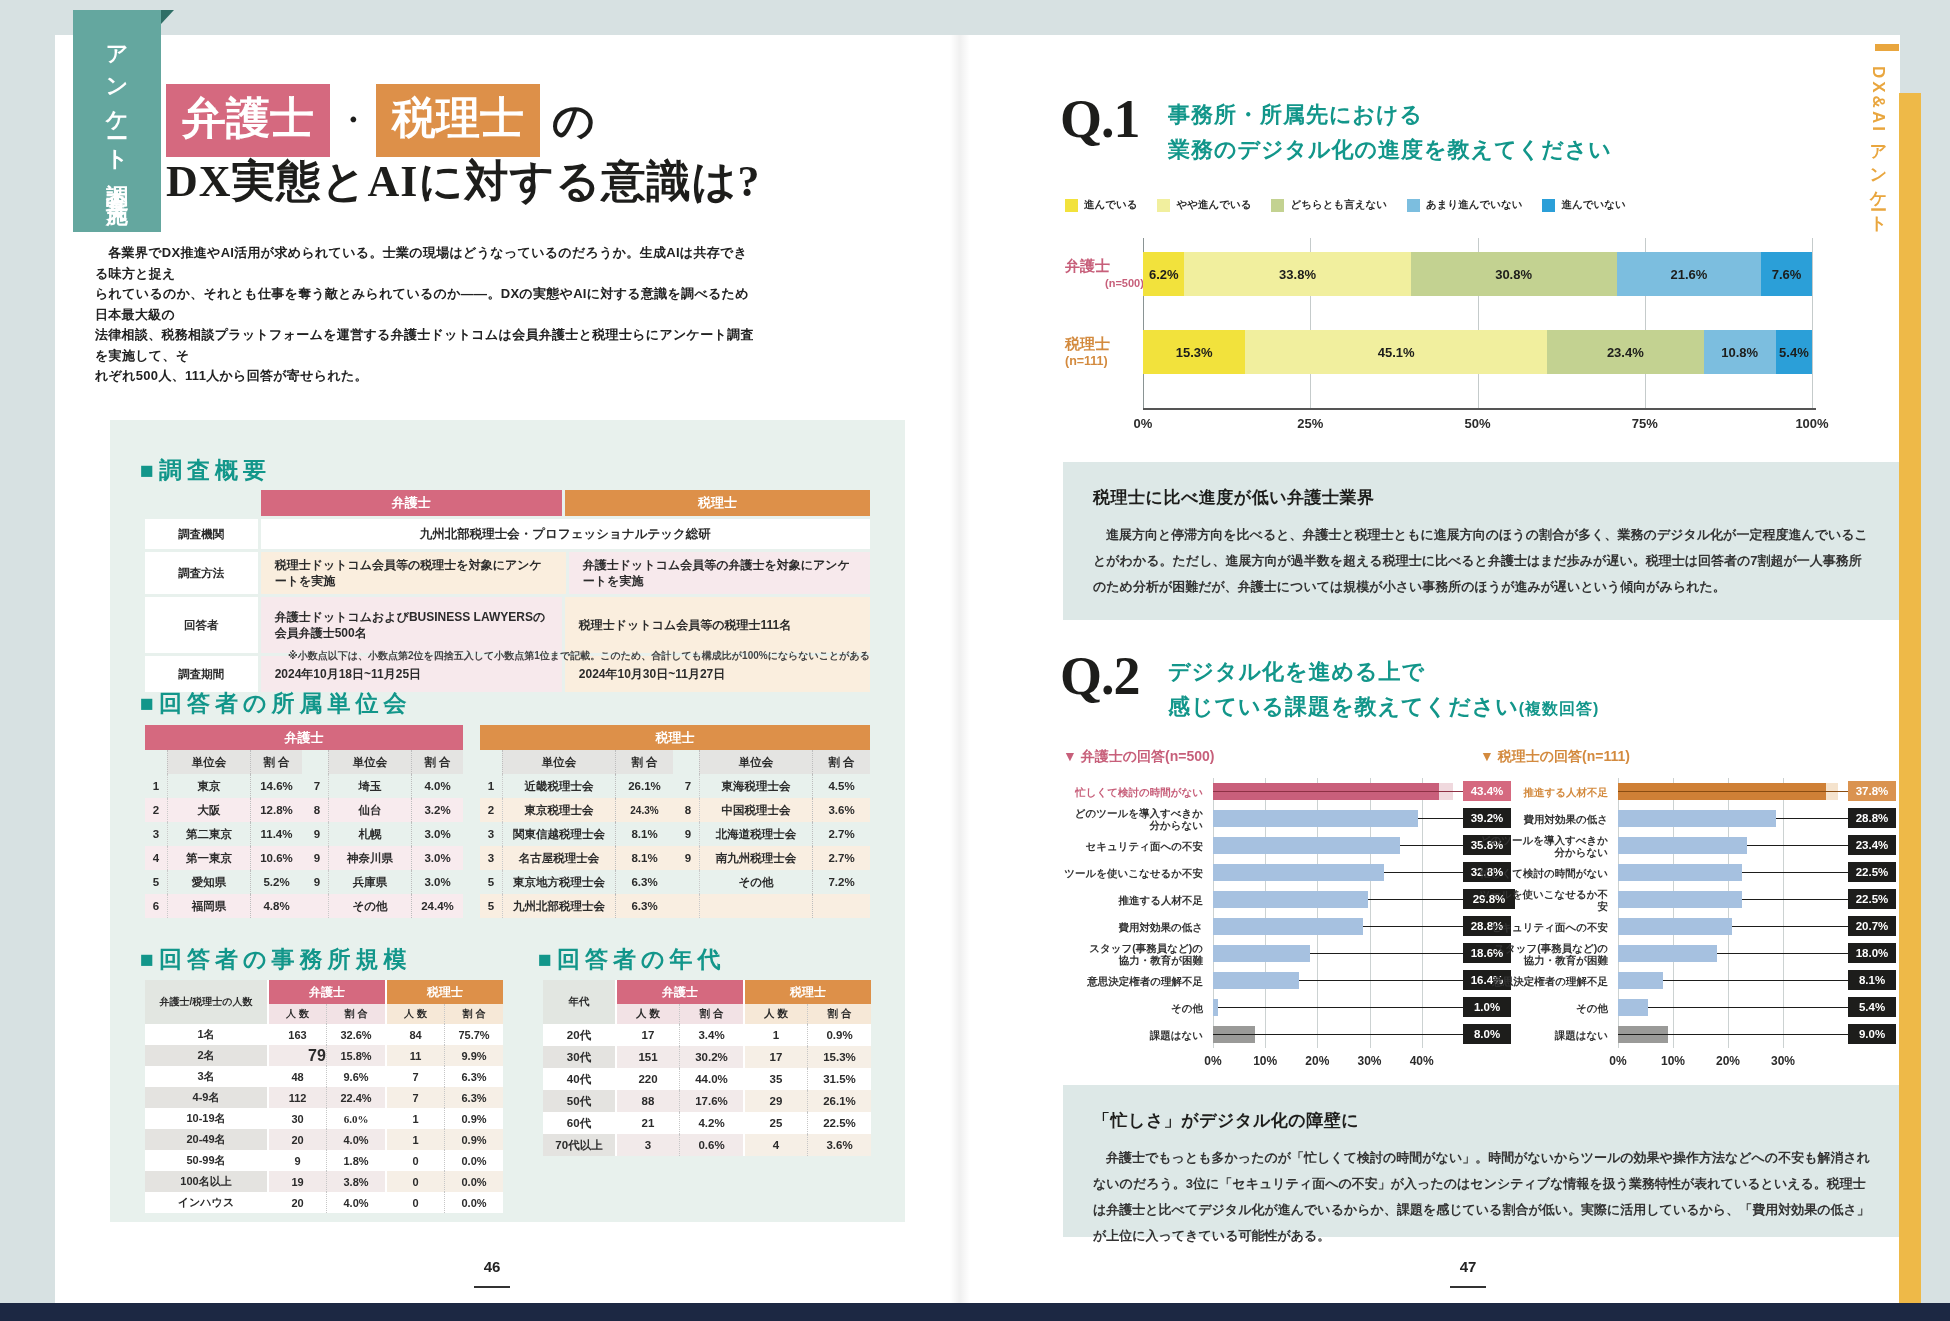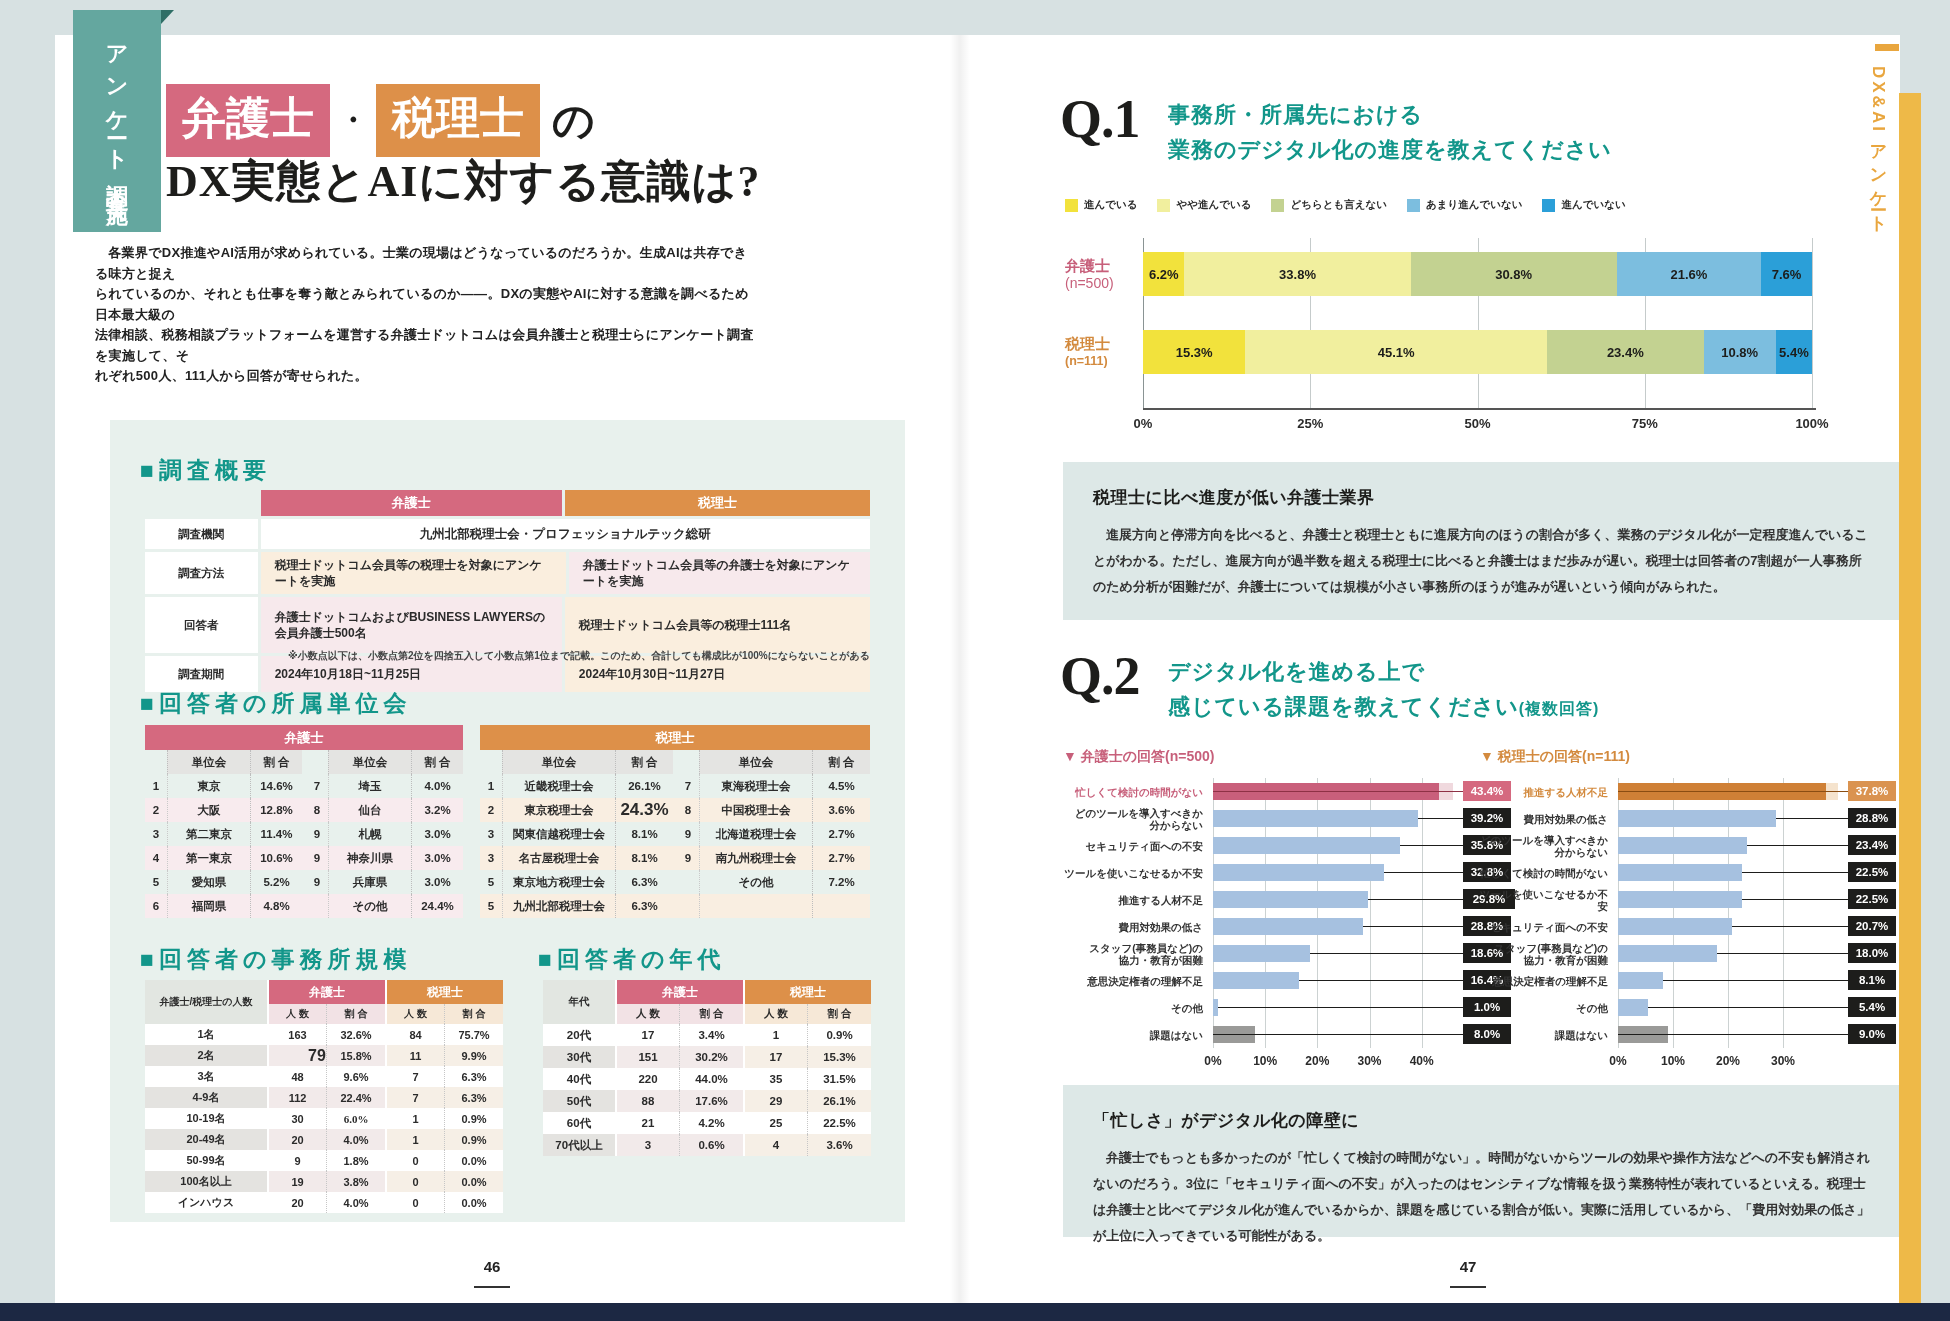--- a/index.html
+++ b/index.html
@@ -218,21 +218,21 @@
       <div style="display: flex; flex: 1 1 0%; margin-left: 4px;">
         <div style="display: flex; align-items: center; justify-content: center; font-weight: 700; box-sizing: border-box; width: 22px; font-size: 11.5px; white-space: pre-line;">7</div>
         <div style="display: flex; align-items: center; justify-content: center; font-weight: 700; box-sizing: border-box; flex: 1 1 0%; font-size: 11.5px; border-left: 1px dotted rgb(201, 201, 201); white-space: pre-line;">東海税理士会</div>
         <div style="display: flex; align-items: center; justify-content: center; font-weight: 700; box-sizing: border-box; width: 58px; font-size: 11.5px; border-left: 1px dotted rgb(189, 189, 189); white-space: pre-line;">4.5%</div>
       </div>
     </div>
     <div style="display: flex; height: 24px; background: rgb(249, 238, 225);">
       <div style="display: flex; flex: 1 1 0%;">
         <div style="display: flex; align-items: center; justify-content: center; font-weight: 700; box-sizing: border-box; width: 22px; font-size: 11.5px; white-space: pre-line;">2</div>
         <div style="display: flex; align-items: center; justify-content: center; font-weight: 700; box-sizing: border-box; flex: 1 1 0%; font-size: 11.5px; border-left: 1px dotted rgb(201, 201, 201); white-space: pre-line;">東京税理士会</div>
-        <div style="display: flex; align-items: center; justify-content: center; font-weight: 700; box-sizing: border-box; width: 58px; font-size: 17px; border-left: 1px dotted rgb(189, 189, 189); white-space: pre-line;">24.3%</div>
+        <div style="display: flex; align-items: center; justify-content: center; font-weight: 700; box-sizing: border-box; width: 58px; font-size: 10px; border-left: 1px dotted rgb(189, 189, 189); white-space: pre-line;">24.3%</div>
       </div>
       <div style="display: flex; flex: 1 1 0%; margin-left: 4px;">
         <div style="display: flex; align-items: center; justify-content: center; font-weight: 700; box-sizing: border-box; width: 22px; font-size: 11.5px; white-space: pre-line;">8</div>
         <div style="display: flex; align-items: center; justify-content: center; font-weight: 700; box-sizing: border-box; flex: 1 1 0%; font-size: 11.5px; border-left: 1px dotted rgb(201, 201, 201); white-space: pre-line;">中国税理士会</div>
         <div style="display: flex; align-items: center; justify-content: center; font-weight: 700; box-sizing: border-box; width: 58px; font-size: 11.5px; border-left: 1px dotted rgb(189, 189, 189); white-space: pre-line;">3.6%</div>
       </div>
     </div>
     <div style="display: flex; height: 24px;">
       <div style="display: flex; flex: 1 1 0%;">
         <div style="display: flex; align-items: center; justify-content: center; font-weight: 700; box-sizing: border-box; width: 22px; font-size: 11.5px; white-space: pre-line;">3</div>
@@ -461,21 +461,21 @@
     <div style="position: absolute; left: 245.25px; top: 178px; transform: translateX(-50%); font-size: 13px; font-weight: 800; white-space: pre-line;">25%</div>
     <div style="position: absolute; left: 412.5px; top: 0px; width: 1px; height: 170px; background: rgb(197, 203, 203);"></div>
     <div style="position: absolute; left: 412.5px; top: 178px; transform: translateX(-50%); font-size: 13px; font-weight: 800; white-space: pre-line;">50%</div>
     <div style="position: absolute; left: 579.75px; top: 0px; width: 1px; height: 170px; background: rgb(197, 203, 203);"></div>
     <div style="position: absolute; left: 579.75px; top: 178px; transform: translateX(-50%); font-size: 13px; font-weight: 800; white-space: pre-line;">75%</div>
     <div style="position: absolute; left: 747px; top: 0px; width: 1px; height: 170px; background: rgb(197, 203, 203);"></div>
     <div style="position: absolute; left: 747px; top: 178px; transform: translateX(-50%); font-size: 13px; font-weight: 800; white-space: pre-line;">100%</div>
     <div style="position: absolute; left: 78px; top: 170px; width: 673px; height: 2px; background: rgb(85, 85, 85);"></div>
     <div style="position: absolute; left: 0px; top: 14px; height: 44px; display: flex; flex-direction: column; justify-content: center; color: rgb(199, 95, 122);">
       <div style="font-size: 15px; font-weight: 800; line-height: 19px; white-space: pre-line;">弁護士</div>
-      <div style="font-size: 14px; font-weight: 400; line-height: 17px; white-space: pre-line;">(n=500)</div>
+      <div style="font-size: 11px; font-weight: 700; line-height: 17px; white-space: pre-line; margin-left: 40px;">(n=500)</div>
     </div>
     <div style="position: absolute; left: 78px; top: 14px; width: 669px; height: 44px; display: flex;">
       <div style="display: flex; align-items: center; justify-content: center; font-weight: 700; box-sizing: border-box; width: 6.2%; background: rgb(242, 226, 60); font-size: 13px; color: rgb(29, 29, 27); overflow: hidden;">
         <div style="font-weight: 800; white-space: pre-line;">6.2%</div>
       </div>
       <div style="display: flex; align-items: center; justify-content: center; font-weight: 700; box-sizing: border-box; width: 33.8%; background: rgb(241, 239, 158); font-size: 13px; color: rgb(29, 29, 27); overflow: hidden;">
         <div style="font-weight: 800; white-space: pre-line;">33.8%</div>
       </div>
       <div style="display: flex; align-items: center; justify-content: center; font-weight: 700; box-sizing: border-box; width: 30.8%; background: rgb(195, 210, 145); font-size: 13px; color: rgb(29, 29, 27); overflow: hidden;">
         <div style="font-weight: 800; white-space: pre-line;">30.8%</div>

